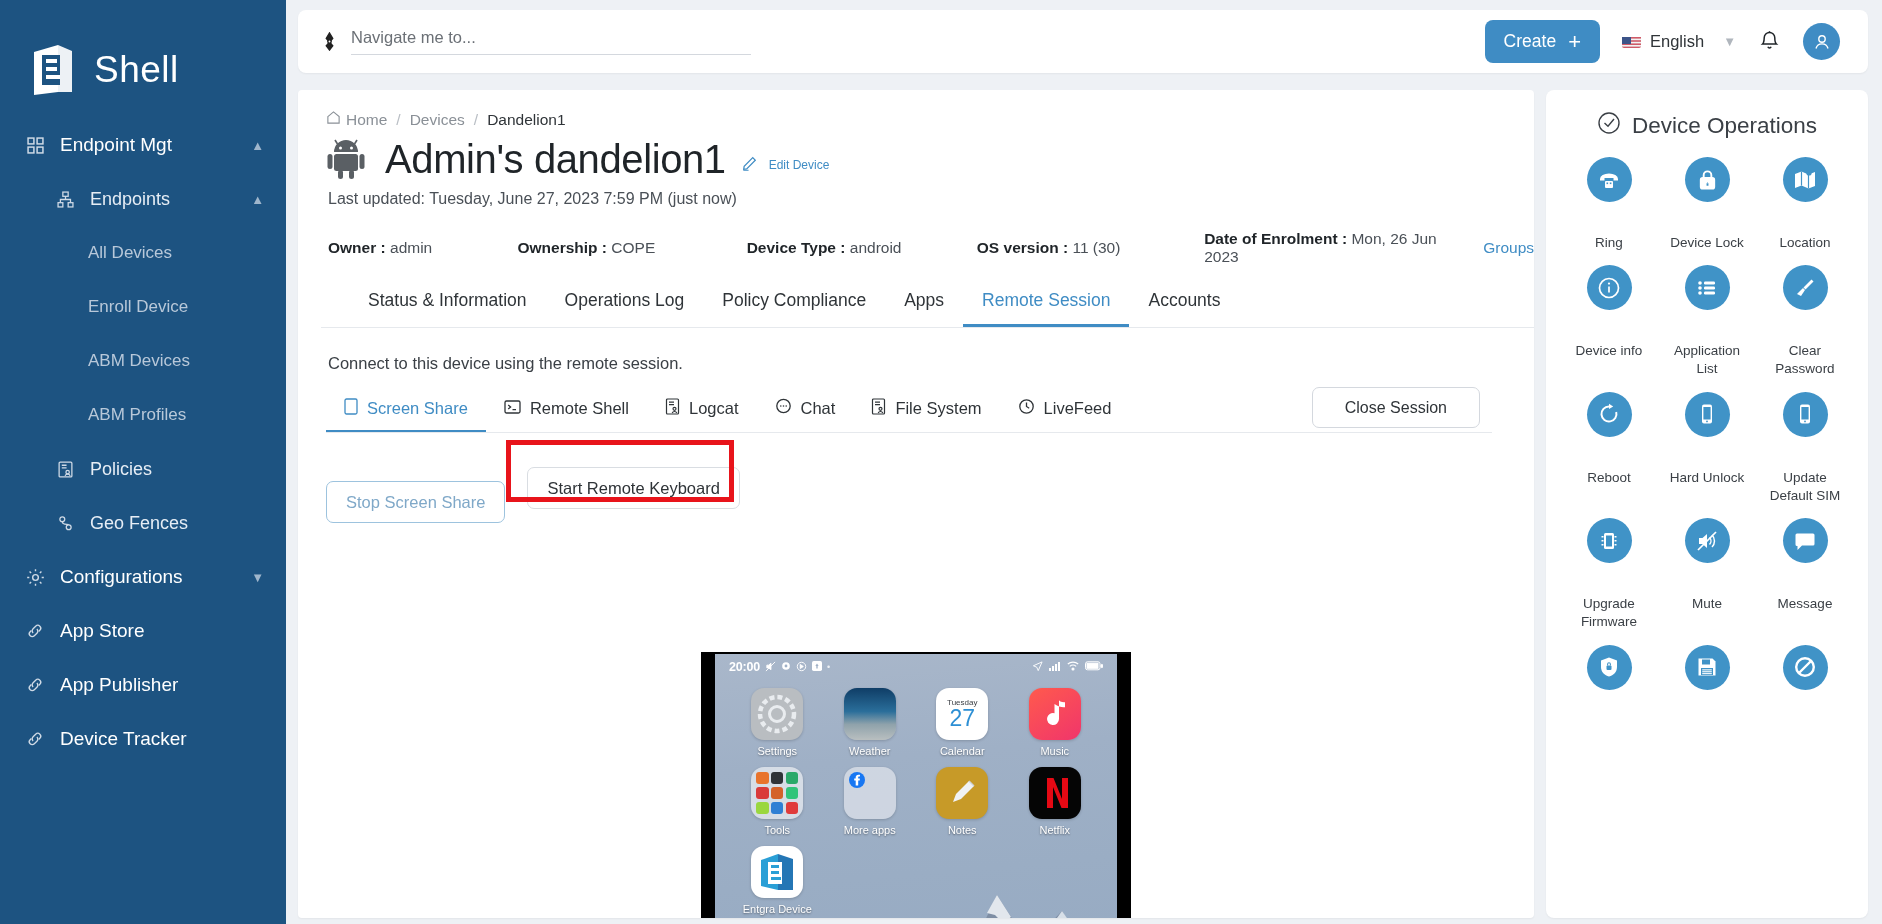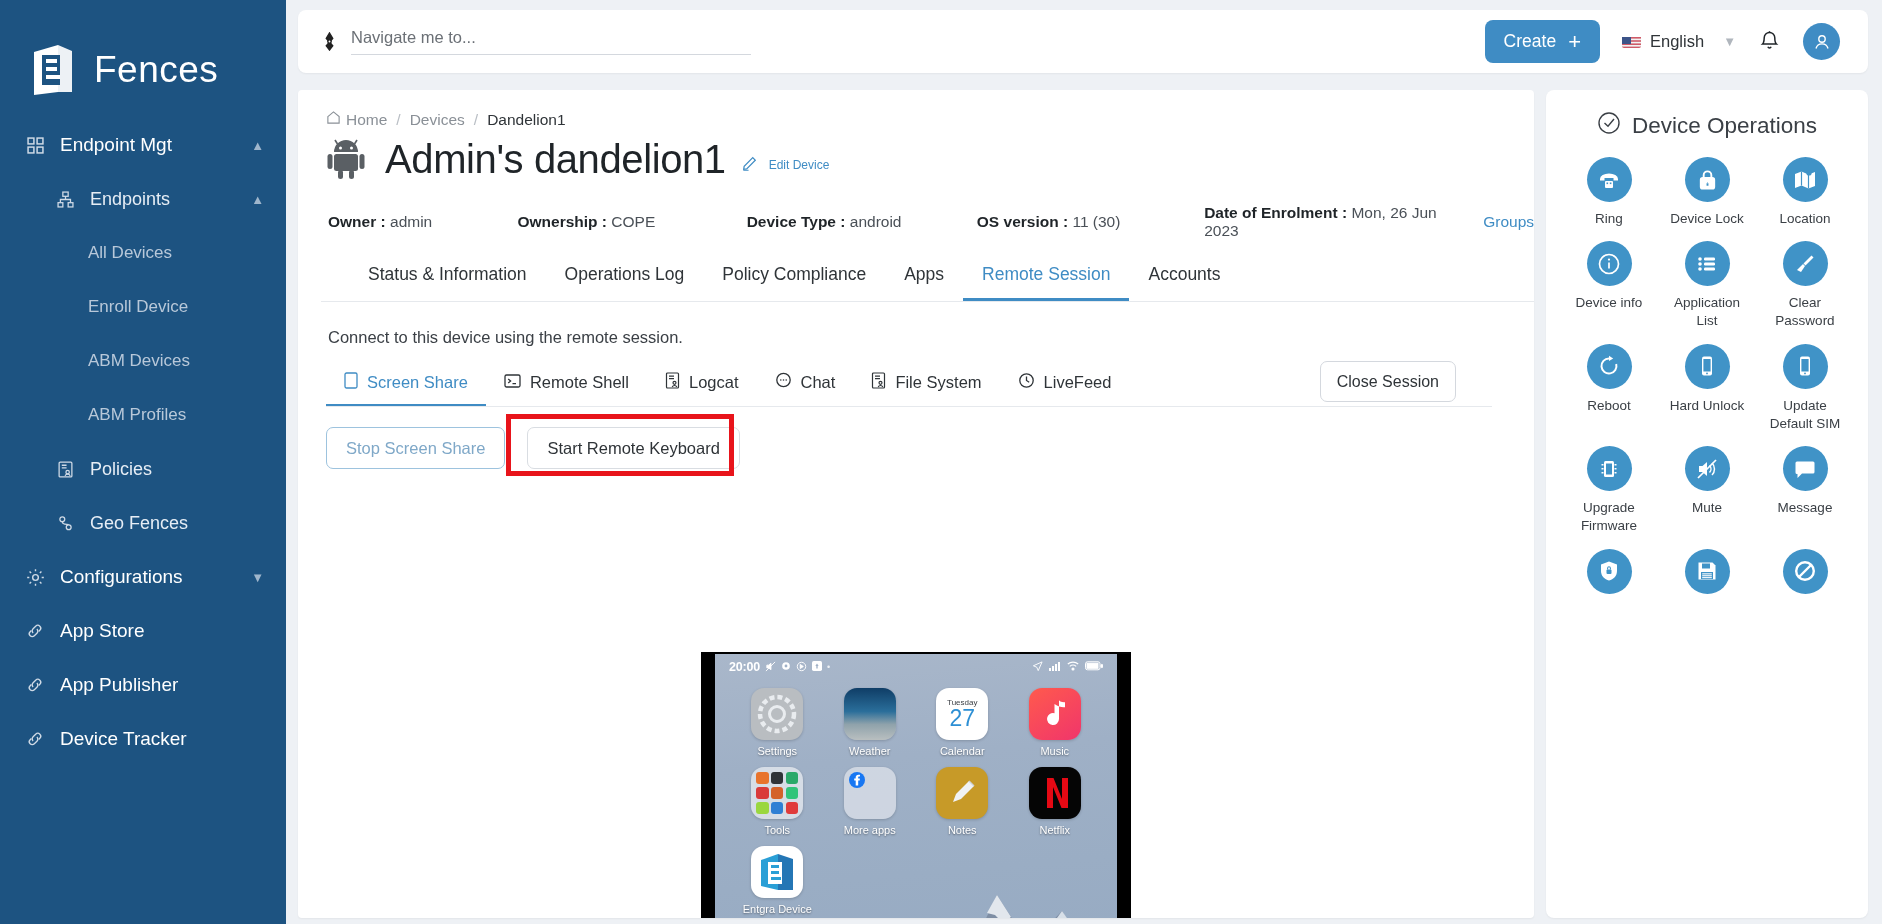--- a/index.html
+++ b/index.html
@@ -149,37 +149,38 @@
   }
   .subtab {
     display:flex; align-items:center; gap:9px;
     font-size: 16.5px; color:#2f3438;
     padding: 0 18px 11px 18px; cursor:pointer;
     border-bottom: 3px solid transparent;
     white-space: nowrap;
   }
   .subtab.active { color:#3f8cc4; border-bottom-color:#3f8cc4; }
   .close-session {
-    position:absolute; right: 78px; top: 14px;
+    position:absolute; right: 54px; top: 14px;
     border:1px solid #d4d8de; background:#fff;
-    border-radius: 7px; height: 41px; padding: 0 16px;
+    border-radius: 7px; height: 41px; padding: 0 32px;
     font-size: 16px; color:#2f3438; cursor:pointer;
     font-family:"Liberation Sans", sans-serif;
   }
   .subtabs-underline {
     position:absolute; left: 28px; right: 42px; bottom: 0;
     border-bottom: 1px solid #e6e9ed;
   }
 
   .action-row { display:flex; align-items:center; gap: 0; padding: 20px 0 0 28px; position:relative;}
   .btn-outline {
     border:1px solid #9dc3de; background:#fff;
     color:#7fa8c8; border-radius: 7px;
     height: 42px; padding: 0 19px; font-size: 16.5px; cursor:pointer;
     font-family:"Liberation Sans", sans-serif;
+    margin-top:28px;
   }
   .btn-plain {
     border:1px solid #d9dde2; background:#fff;
     color:#2f3438; border-radius: 7px;
     height: 42px; padding: 0 19px; font-size: 16.5px; cursor:pointer;
     font-family:"Liberation Sans", sans-serif;
     margin-left: 22px;
   }
   .highlight-box {
     position:absolute;
@@ -237,40 +238,40 @@
   }
   .ops-grid {
     display:grid; grid-template-columns: repeat(3, 1fr);
     padding: 16px 14px 0 14px; row-gap: 13px;
   }
   .op { display:flex; flex-direction:column; align-items:center; gap:8px; cursor:pointer;}
   .op-circle {
     width: 45px; height:45px; border-radius:50%;
     background:#4093c7; display:flex; align-items:center; justify-content:center;
   }
-  .op-label { font-size: 13.5px; color:#3b4046; text-align:center; line-height: 1.35; max-width: 88px;}
+  .op-label { font-size: 13.5px; color:#3b4046; text-align:center; line-height: 1.35; max-width: 88px; margin-top: 24px;}
 </style>
 </head>
 <body>
 
 <div class="app">
 
   <aside class="sidebar">
     <div class="logo-row">
       <span class="logo-mark">
         <svg viewBox="0 0 52 56" width="52" height="56">
           <path d="M6 10 L30 3 L30 50 L6 53 Z" fill="#ffffff"></path>
           <path d="M30 3 L44 9 L44 50 L30 50 Z" fill="#ffffff" opacity="0.92"></path>
           <rect x="14" y="13" width="18" height="30" fill="#1d5381"></rect>
           <rect x="18" y="17" width="11" height="4" fill="#ffffff"></rect>
           <rect x="18" y="25" width="11" height="4" fill="#ffffff"></rect>
           <rect x="18" y="33" width="14" height="4" fill="#ffffff"></rect>
         </svg>
       </span>
-      <span class="logo-text">Fences</span>
+      <span class="logo-text">Shell</span>
     </div>
 
     <nav class="nav">
 
       <div class="nav-item lvl0">
         <span class="nav-ico">
           <svg width="17" height="17" viewBox="0 0 16 16" fill="none" stroke="#cfdae6" stroke-width="1.4">
             <rect x="1" y="1" width="5.5" height="5.5"></rect>
               <rect x="9.5" y="1" width="5.5" height="5.5"></rect>
             <rect x="1" y="9.5" width="5.5" height="5.5"></rect>
@@ -452,20 +453,21 @@
             <span>
               <svg width="15" height="15" viewBox="0 0 16 16" fill="none" stroke="#3f8cc4" stroke-width="1.3">
                 <path d="M11.5 1.8 L14.2 4.5 L5 13.7 L1.8 14.2 L2.3 11 Z"></path>
                 <path d="M1.4 15.2 H7"></path>
               </svg>
             </span>
             <span>Edit Device</span>
           </span>
         </div>
 
+        <div class="last-updated">Last updated: Tuesday, June 27, 2023 7:59 PM (just now)</div>
 
         <div class="meta-row">
           <span class="meta-item" style="width:200px;">
             <b>Owner :</b>
             <span>admin</span>
           </span>
           <span class="meta-item" style="width:242px;">
             <b>Ownership :</b>
             <span>COPE</span>
           </span>

